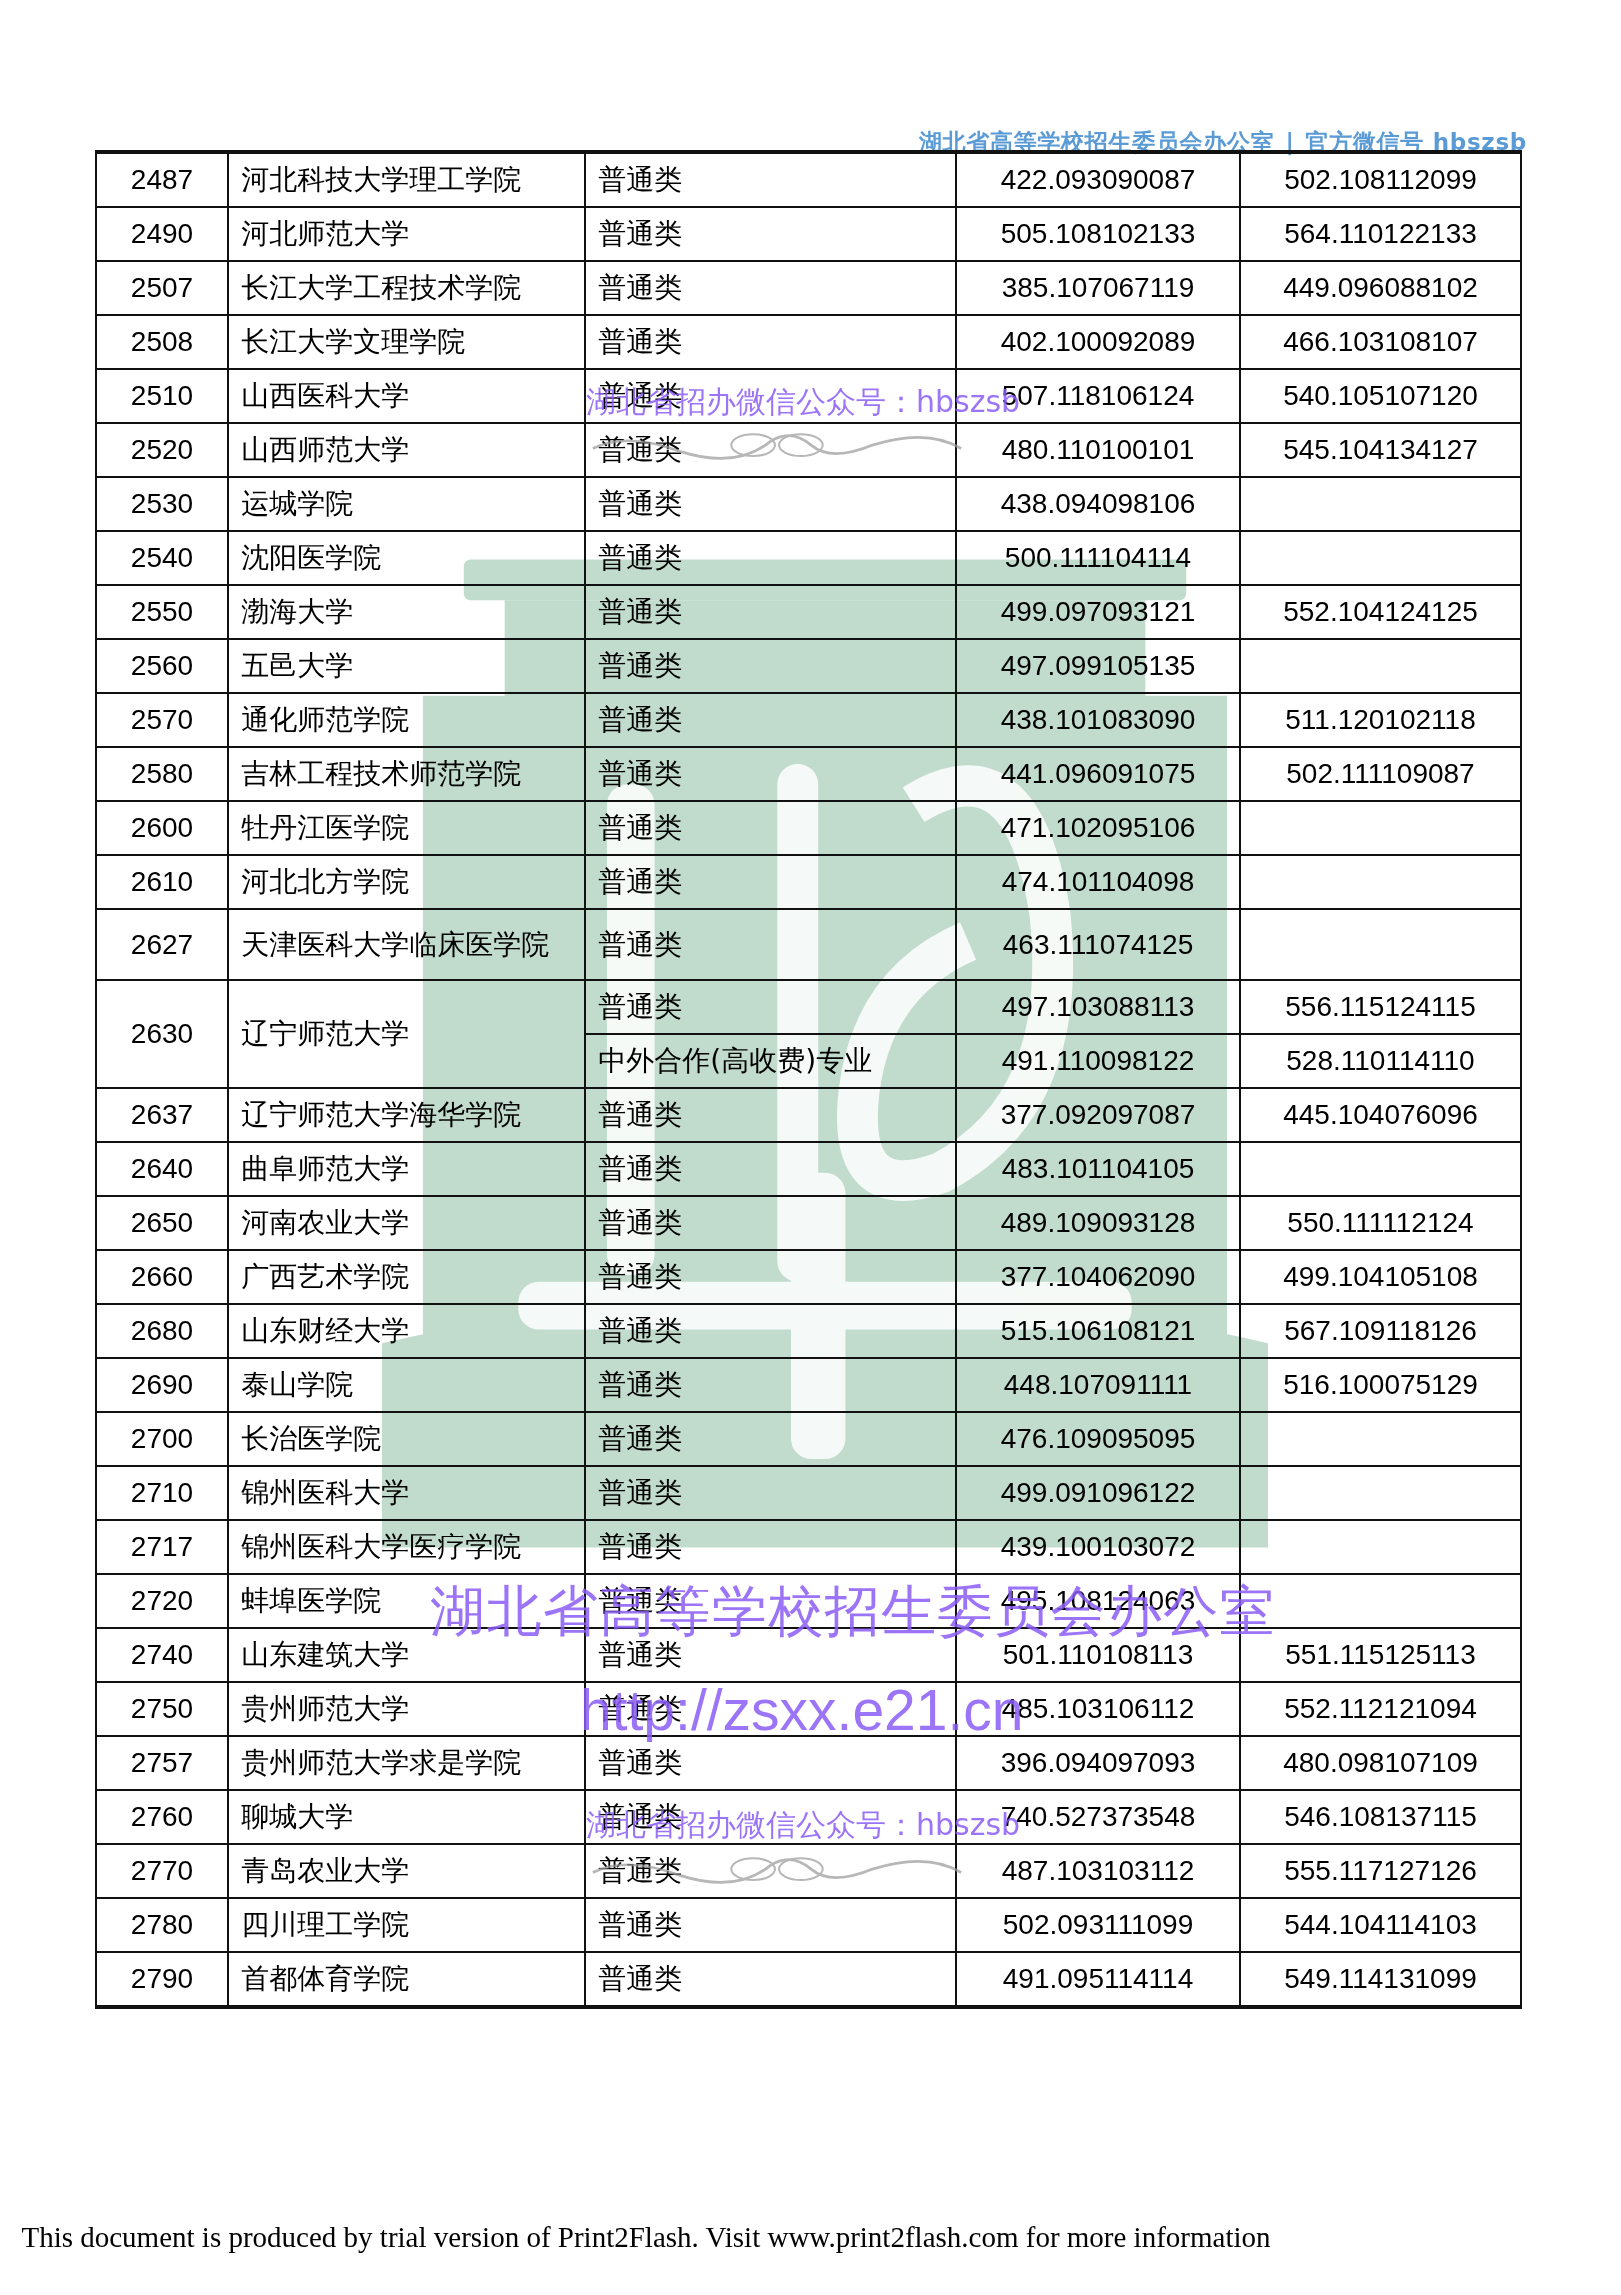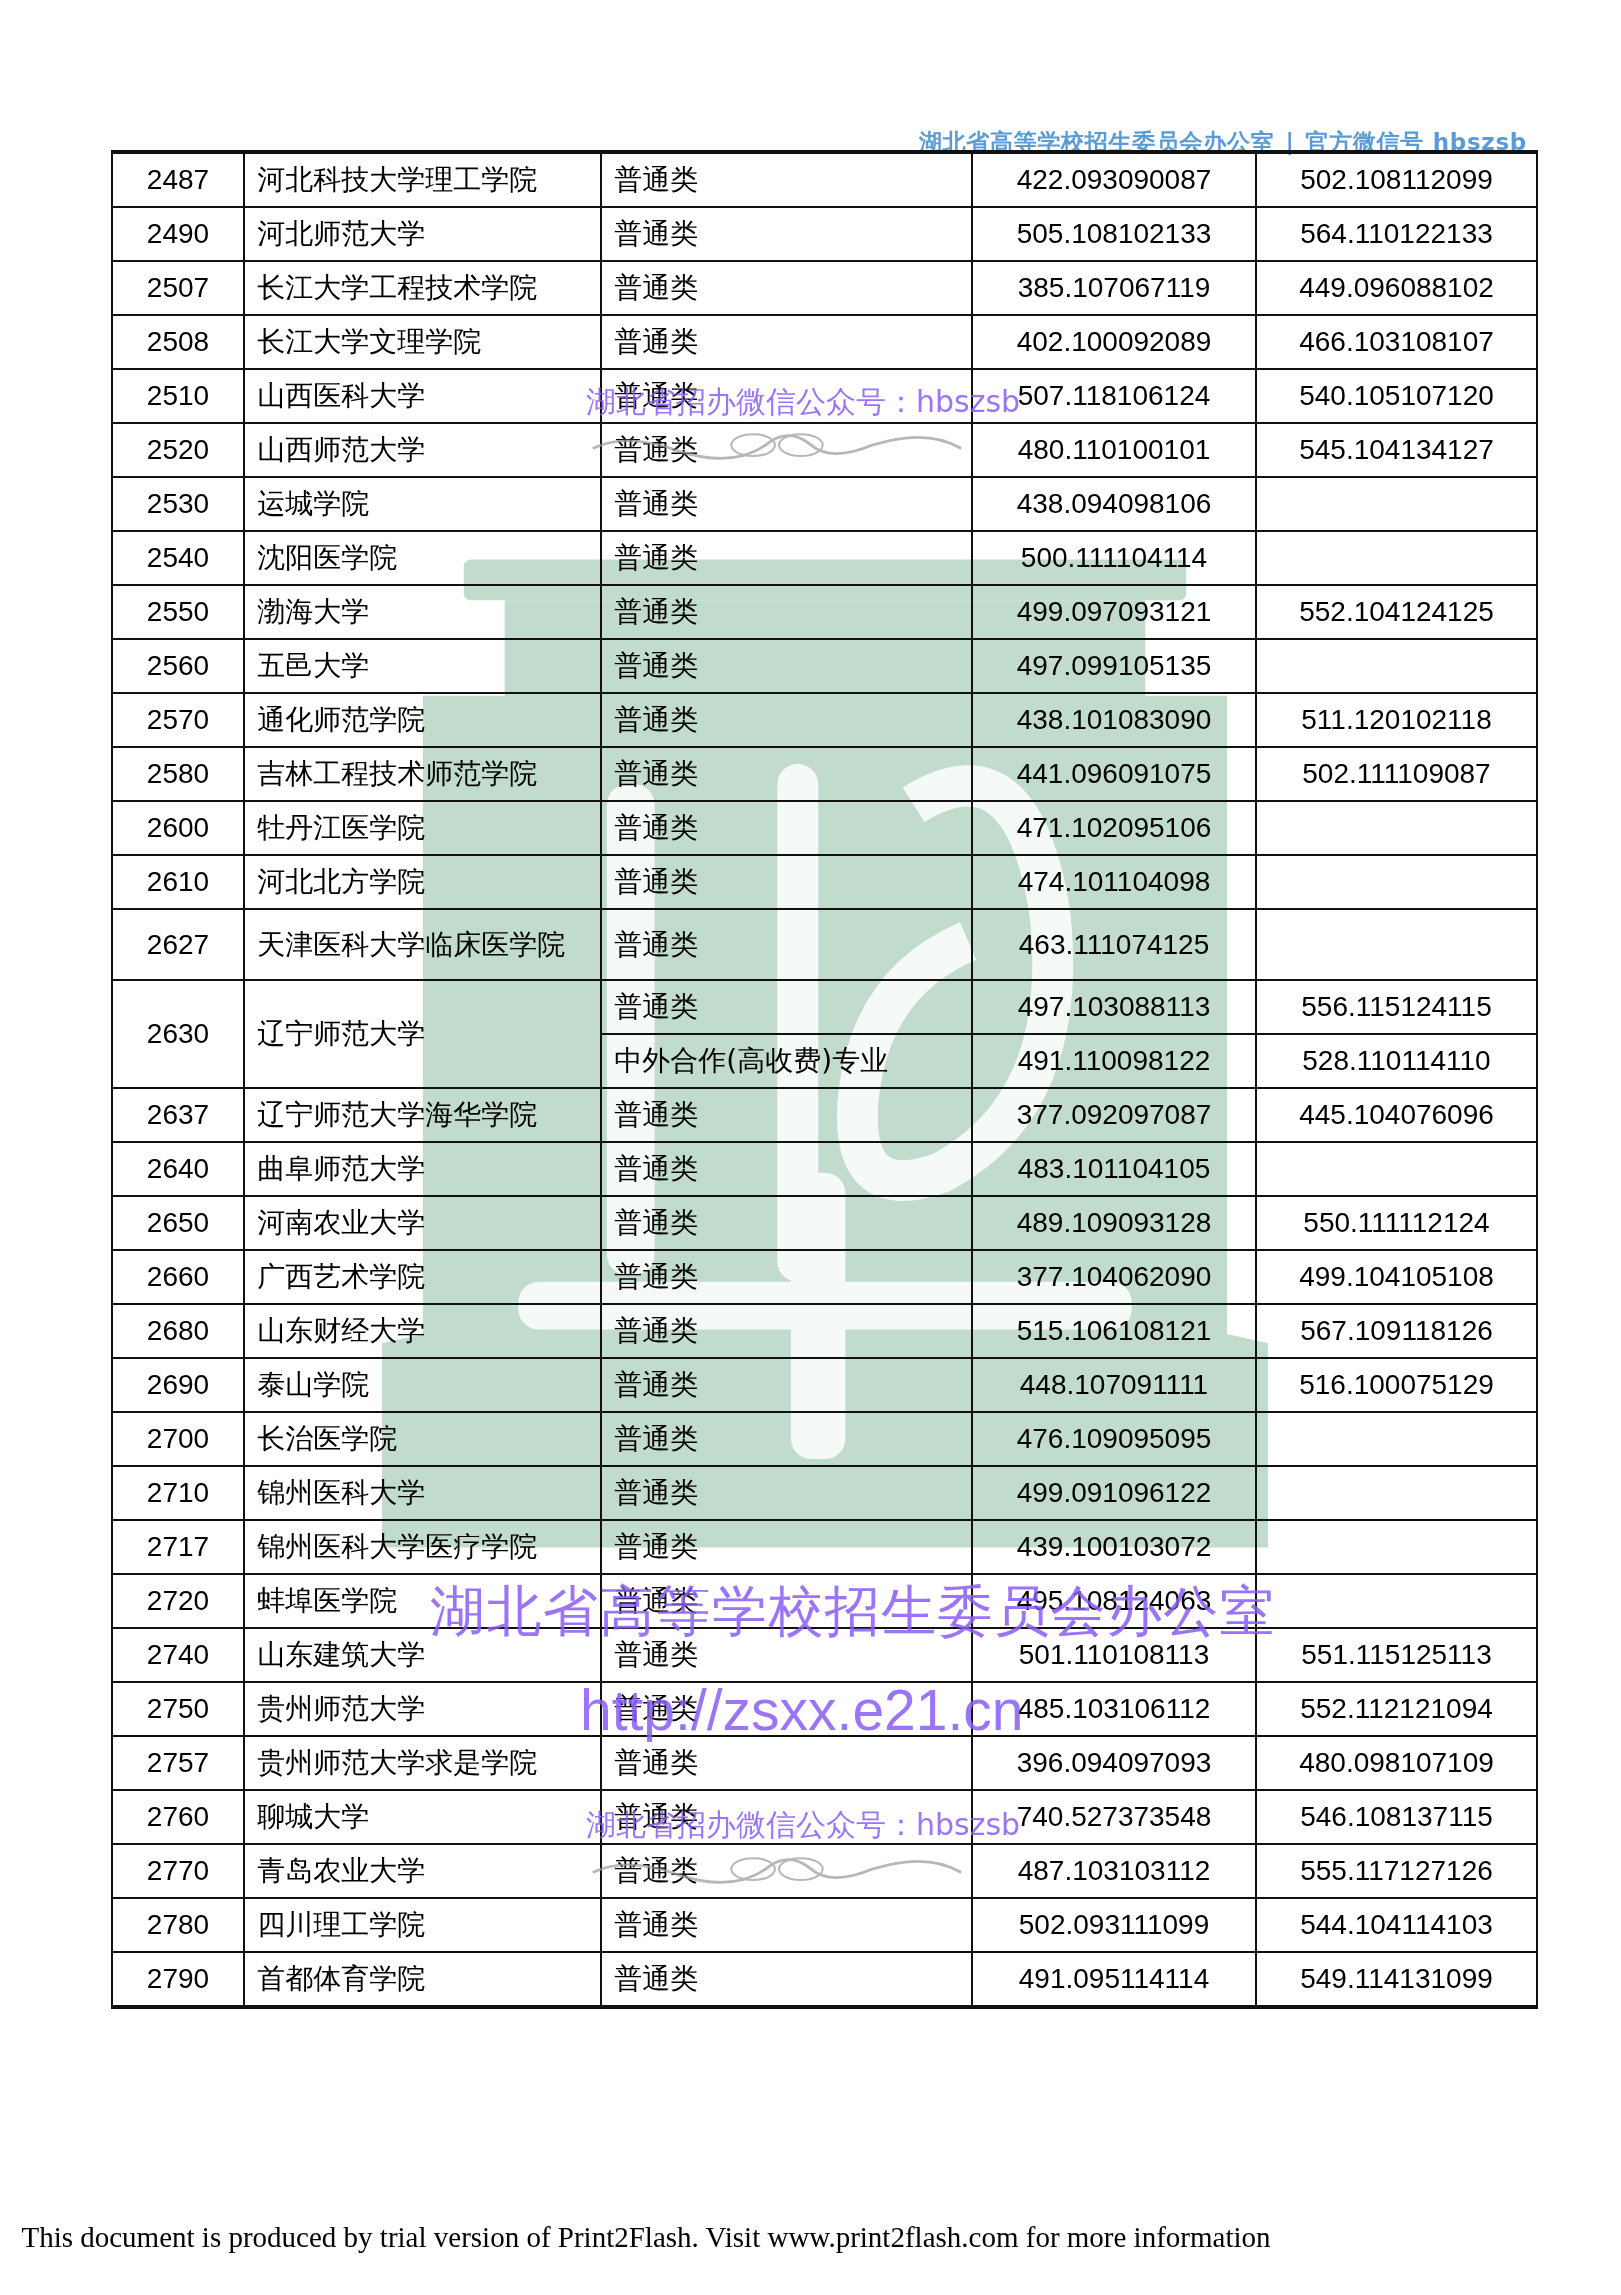--- a/index.html
+++ b/index.html
@@ -14,21 +14,21 @@
   .wm-logo { position: absolute; left: 382px; top: 559px; width: 886px; height: 989px;
              z-index: 0; opacity: 0.55; }
   .wm-text { position: absolute; color: #8b5cf6; z-index: 3; white-space: nowrap;
              font-family: "DejaVu Sans", sans-serif; opacity: 0.85; }
   .wm-wechat { font-size: 30px; }
   .wm-big { font-size: 55px; left: 430px; top: 1575px; letter-spacing: 1.4px; }
   .wm-url { font-size: 57px; left: 545px; top: 1677px; font-family: "Liberation Sans", sans-serif; margin-left: 35px; }
   .swirl { position: absolute; z-index: 3; opacity: 0.7; }
 
   table.scores { position: absolute; left: 95px; top: 150px; width: 1424px;
-                 border-collapse: collapse; z-index: 2; table-layout: fixed; margin-left: 16px; }
+                 border-collapse: collapse; z-index: 2; table-layout: fixed; }
   table.scores td { border: 2px solid #111; height: 52px; padding: 0; font-size: 28px;
                     color: #000; vertical-align: middle; }
   td.code { text-align: center; font-family: "Liberation Sans", sans-serif; }
   td.name, td.cat { padding-left: 12.3px !important; font-family: "DejaVu Sans", sans-serif; font-size: 27px; }
   td.num { text-align: center; font-family: "Liberation Sans", sans-serif; }
   tr.tall td { height: 69px; }
   td.name.wrap { line-height: 40px; border-radius: 9px; }
   table.scores { border-top: 4.1px solid #111; border-bottom: 4.1px solid #111; }
 
   .footer { position: absolute; top: 2221px; left: 0; width: 1292px; text-align: center;

